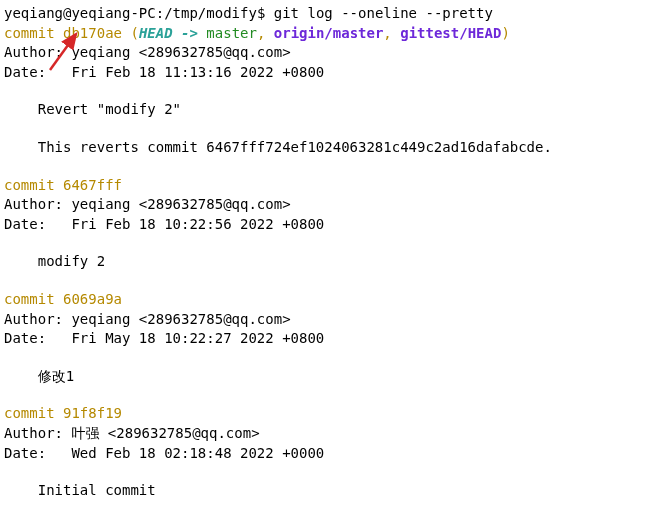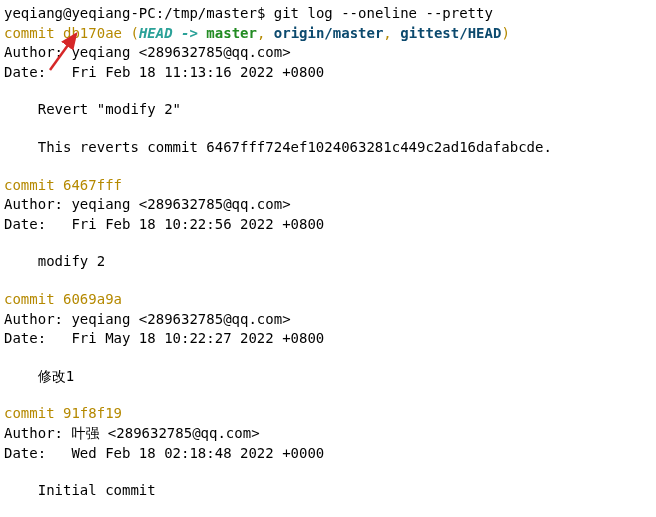--- a/index.html
+++ b/index.html
@@ -9,33 +9,33 @@
     font-size: 14px;
     line-height: 1.4;
     color: #000;
     background: #fff;
     width: 656px;
     box-sizing: border-box;
   }
   .line { white-space: pre; }
   .yellow { color: #b58900; }
   .cyan   { color: #2aa198; font-weight: bold; font-style: italic; }
-  .green  { color: #228b22; font-weight: bold; }
-  .red    { color: #0c4a6e; font-weight: bold; }
+  .green  { color: #228b22; font-weight: normal; }
+  .red    { color: #6d28d9; font-weight: bold; }
   .spacer { height: 18px; }
   .indent { padding-left: 4ch; }
   .annot {
     position: absolute;
     pointer-events: none;
   }
 </style>
 </head>
 <body>
 
-<div class="line"><span><span>yeqiang@yeqiang-PC</span>:<span>/tmp/master</span><span>$</span> </span><span>git log --oneline --pretty</span></div>
+<div class="line"><span><span>yeqiang@yeqiang-PC</span>:<span>/tmp/modify</span><span>$</span> </span><span>git log --oneline --pretty</span></div>
 
 <div class="line"><span class="yellow"><span>commit </span><span>db170ae</span></span> <span class="yellow">(</span><span class="cyan">HEAD -&gt; </span><span class="green">master</span><span class="yellow">, </span><span class="red">origin/master</span><span class="yellow">, </span><span class="red">gittest/HEAD</span><span class="yellow">)</span></div>
 <div class="line">Author: yeqiang &lt;289632785@qq.com&gt;</div>
 <div class="line">Date:   Fri Feb 18 11:13:16 2022 +0800</div>
 <div class="spacer"></div>
 <div class="line indent">Revert "modify 2"</div>
 <div class="spacer"></div>
 <div class="line indent">This reverts commit 6467fff724ef1024063281c449c2ad16dafabcde.</div>
 <div class="spacer"></div>
 

